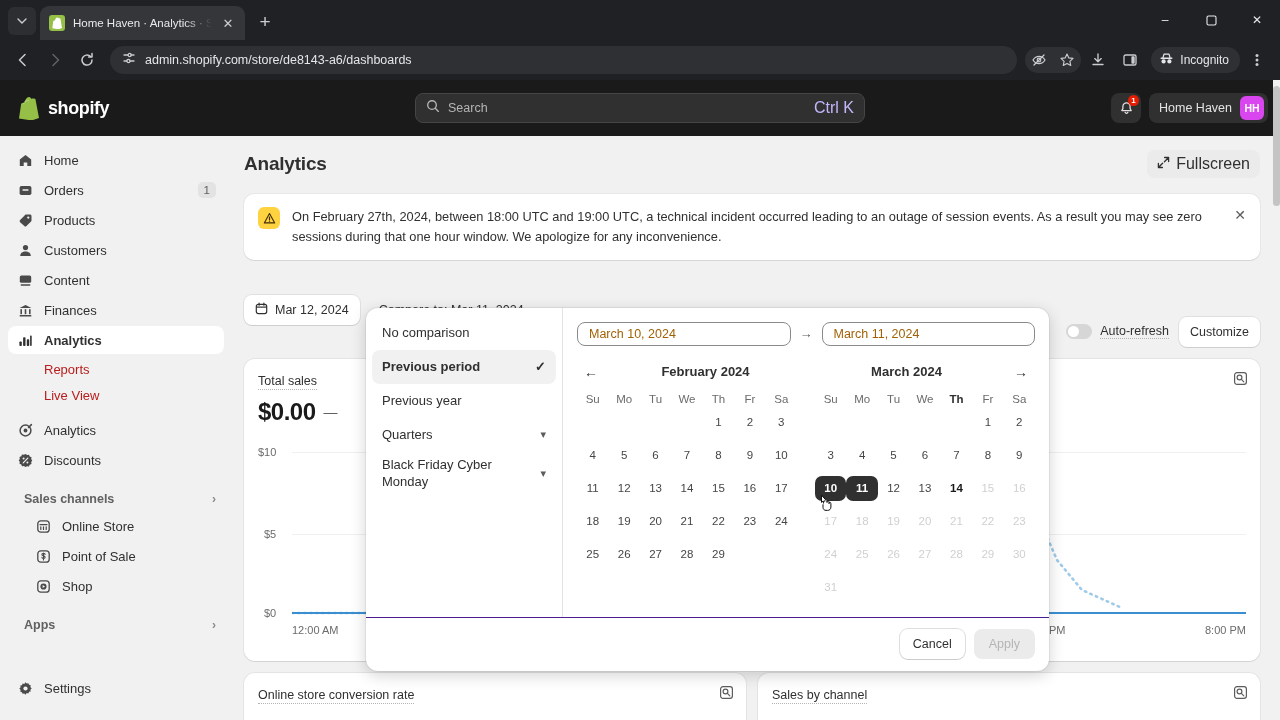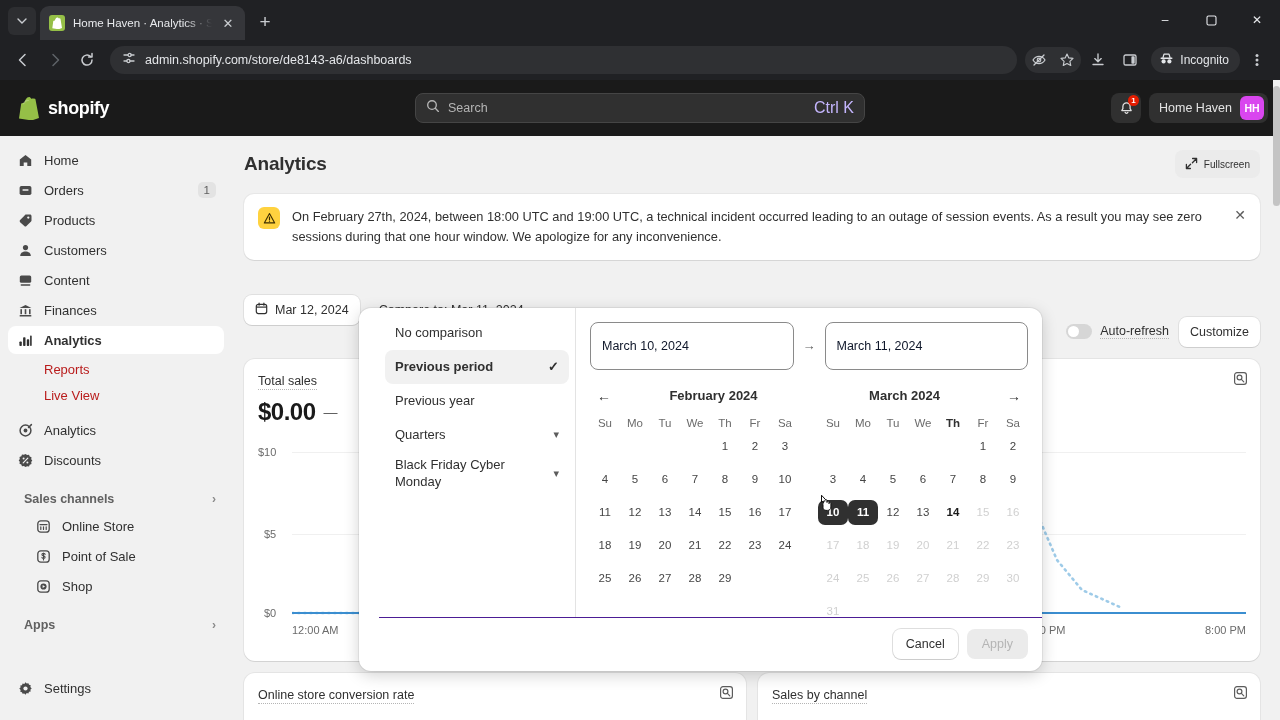--- a/index.html
+++ b/index.html
@@ -114,21 +114,21 @@
   .nav-group-header .chev { margin-left:auto; color:#8a8a8a; font-size: 12px; }
   .sidebar-settings { position: absolute; bottom: 16px; left: 8px; right: 8px; }
 
   
   .main { flex: 1; padding: 14px 20px 0 12px; overflow: hidden; position: relative; }
   .page-title { font-size: 19px; font-weight: bold; color: #303030; letter-spacing: -0.2px; }
   .title-row { display:flex; align-items:center; margin-bottom: 16px; }
   .fullscreen-btn {
     margin-left: auto; display:flex; align-items:center; gap: 6px;
     background: #ebebeb; border-radius: 8px; height: 28px; padding: 0 10px;
-    font-size: 10px; color: #303030;
+    font-size: 16px; color: #303030;
   }
 
   .banner {
     background:#fff; border-radius: 10px; padding: 13px 14px; display:flex; gap: 12px;
     box-shadow: 0 1px 0 rgba(0,0,0,.07), 0 0 0 1px rgba(0,0,0,.04);
     margin-bottom: 14px;
   }
   .banner-icon {
     width: 22px; height: 22px; border-radius: 6px; background: #ffd23f; flex:0 0 22px;
     display:flex; align-items:center; justify-content:center; font-size: 13px; color:#3d2e00;
@@ -178,42 +178,42 @@
   .legend-swatch.dotted { background: none; border-top: 2px dotted #9ecbe8; }
 
   .bottom-cards { display:flex; gap: 12px; margin-top: 12px; }
   .bottom-card {
     background:#fff; border-radius: 11px; flex:1; padding: 12px 14px; height: 90px;
     box-shadow: 0 1px 0 rgba(0,0,0,.07), 0 0 0 1px rgba(0,0,0,.05); position:relative;
   }
 
   
   .popover {
-    position: absolute; left: 115px; top: 34px; width: 683px; height: 363px;
+    position: absolute; left: 122px; top: 34px; width: 683px; height: 363px;
     background: #fff; border-radius: 12px; display: flex; flex-direction: column;
     box-shadow: 0 4px 16px rgba(0,0,0,.18), 0 0 0 1px rgba(0,0,0,.06);
-    z-index: 50; overflow: hidden; padding-left: 20px;
+    z-index: 50; overflow: hidden;
   }
   .pop-body { display:flex; flex: 1; min-height: 0; }
   .pop-left { width: 197px; flex: 0 0 197px; border-right: 1px solid #e3e3e3; padding: 8px 6px; }
   .pop-opt {
     height: 34px; border-radius: 8px; display:flex; align-items:center; padding: 0 10px;
     font-size: 13px; color: #303030;
   }
   .pop-opt.tall { height: 44px; line-height: 1.25; }
   .pop-opt.selected { background: #f1f1f1; font-weight: bold; }
   .pop-opt .spacer { flex: 1; }
   .pop-opt .mark { color: #303030; font-size: 13px; }
   .pop-opt .chev { color: #5c5c5c; font-size: 11px; }
 
   .pop-right { flex: 1; padding: 14px 14px 0 14px; }
   .date-inputs { display:flex; align-items:center; gap: 9px; }
   .date-input {
-    flex: 1; height: 48px; border: 1px solid #8a8a8a; border-radius: 8px;
-    display:flex; align-items:center; padding: 0 11px; font-size: 12.5px; color:#0f172a;
+    flex: 1; height: 24px; border: 1px solid #8a8a8a; border-radius: 8px;
+    display:flex; align-items:center; padding: 0 11px; font-size: 12.5px; color:#a16207;
   }
   .date-arrow { color: #5c5c5c; font-size: 13px; }
 
   .cal-headers { display:flex; align-items:center; margin-top: 18px; }
   .cal-nav { width: 28px; text-align:center; color:#303030; font-size: 14px; }
   .cal-h { flex:1; text-align:center; font-size: 13px; font-weight: bold; color: #303030; }
 
   .cals { display: flex; gap: 18px; margin-top: 8px; }
   .cal { flex: 1; }
   .cal-grid { display: grid; grid-template-columns: repeat(7, 1fr); row-gap: 8px; }

